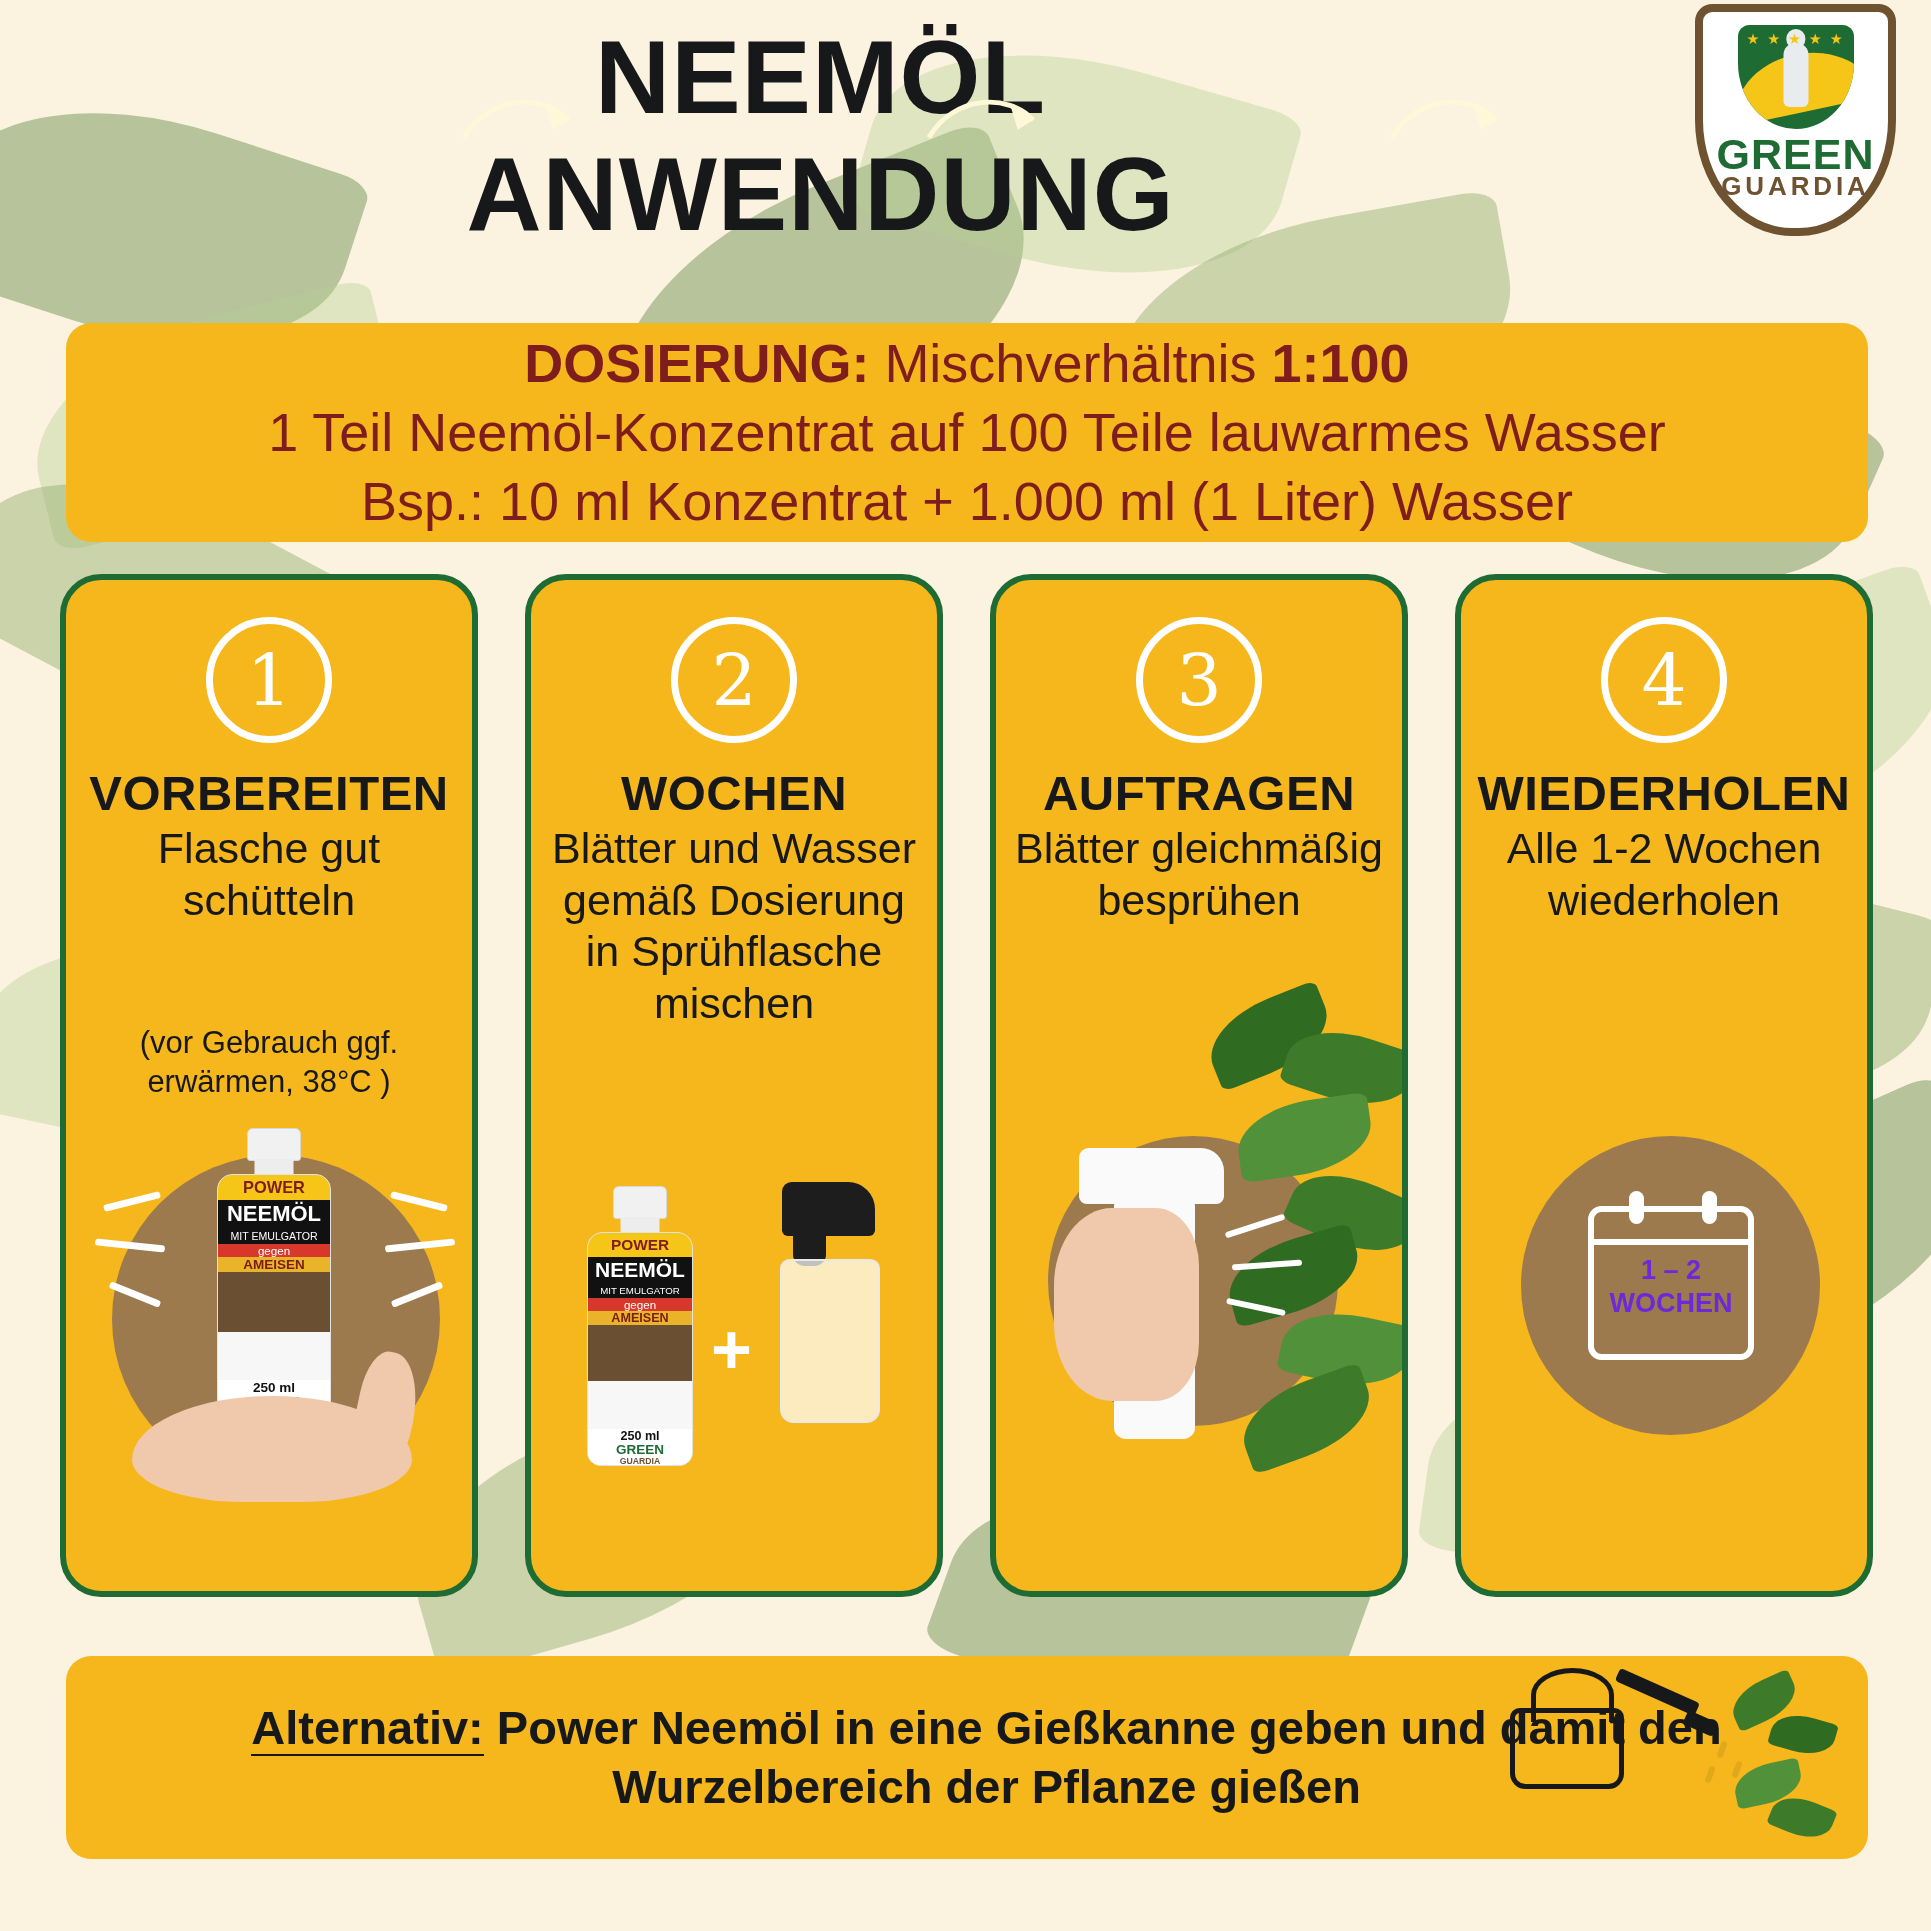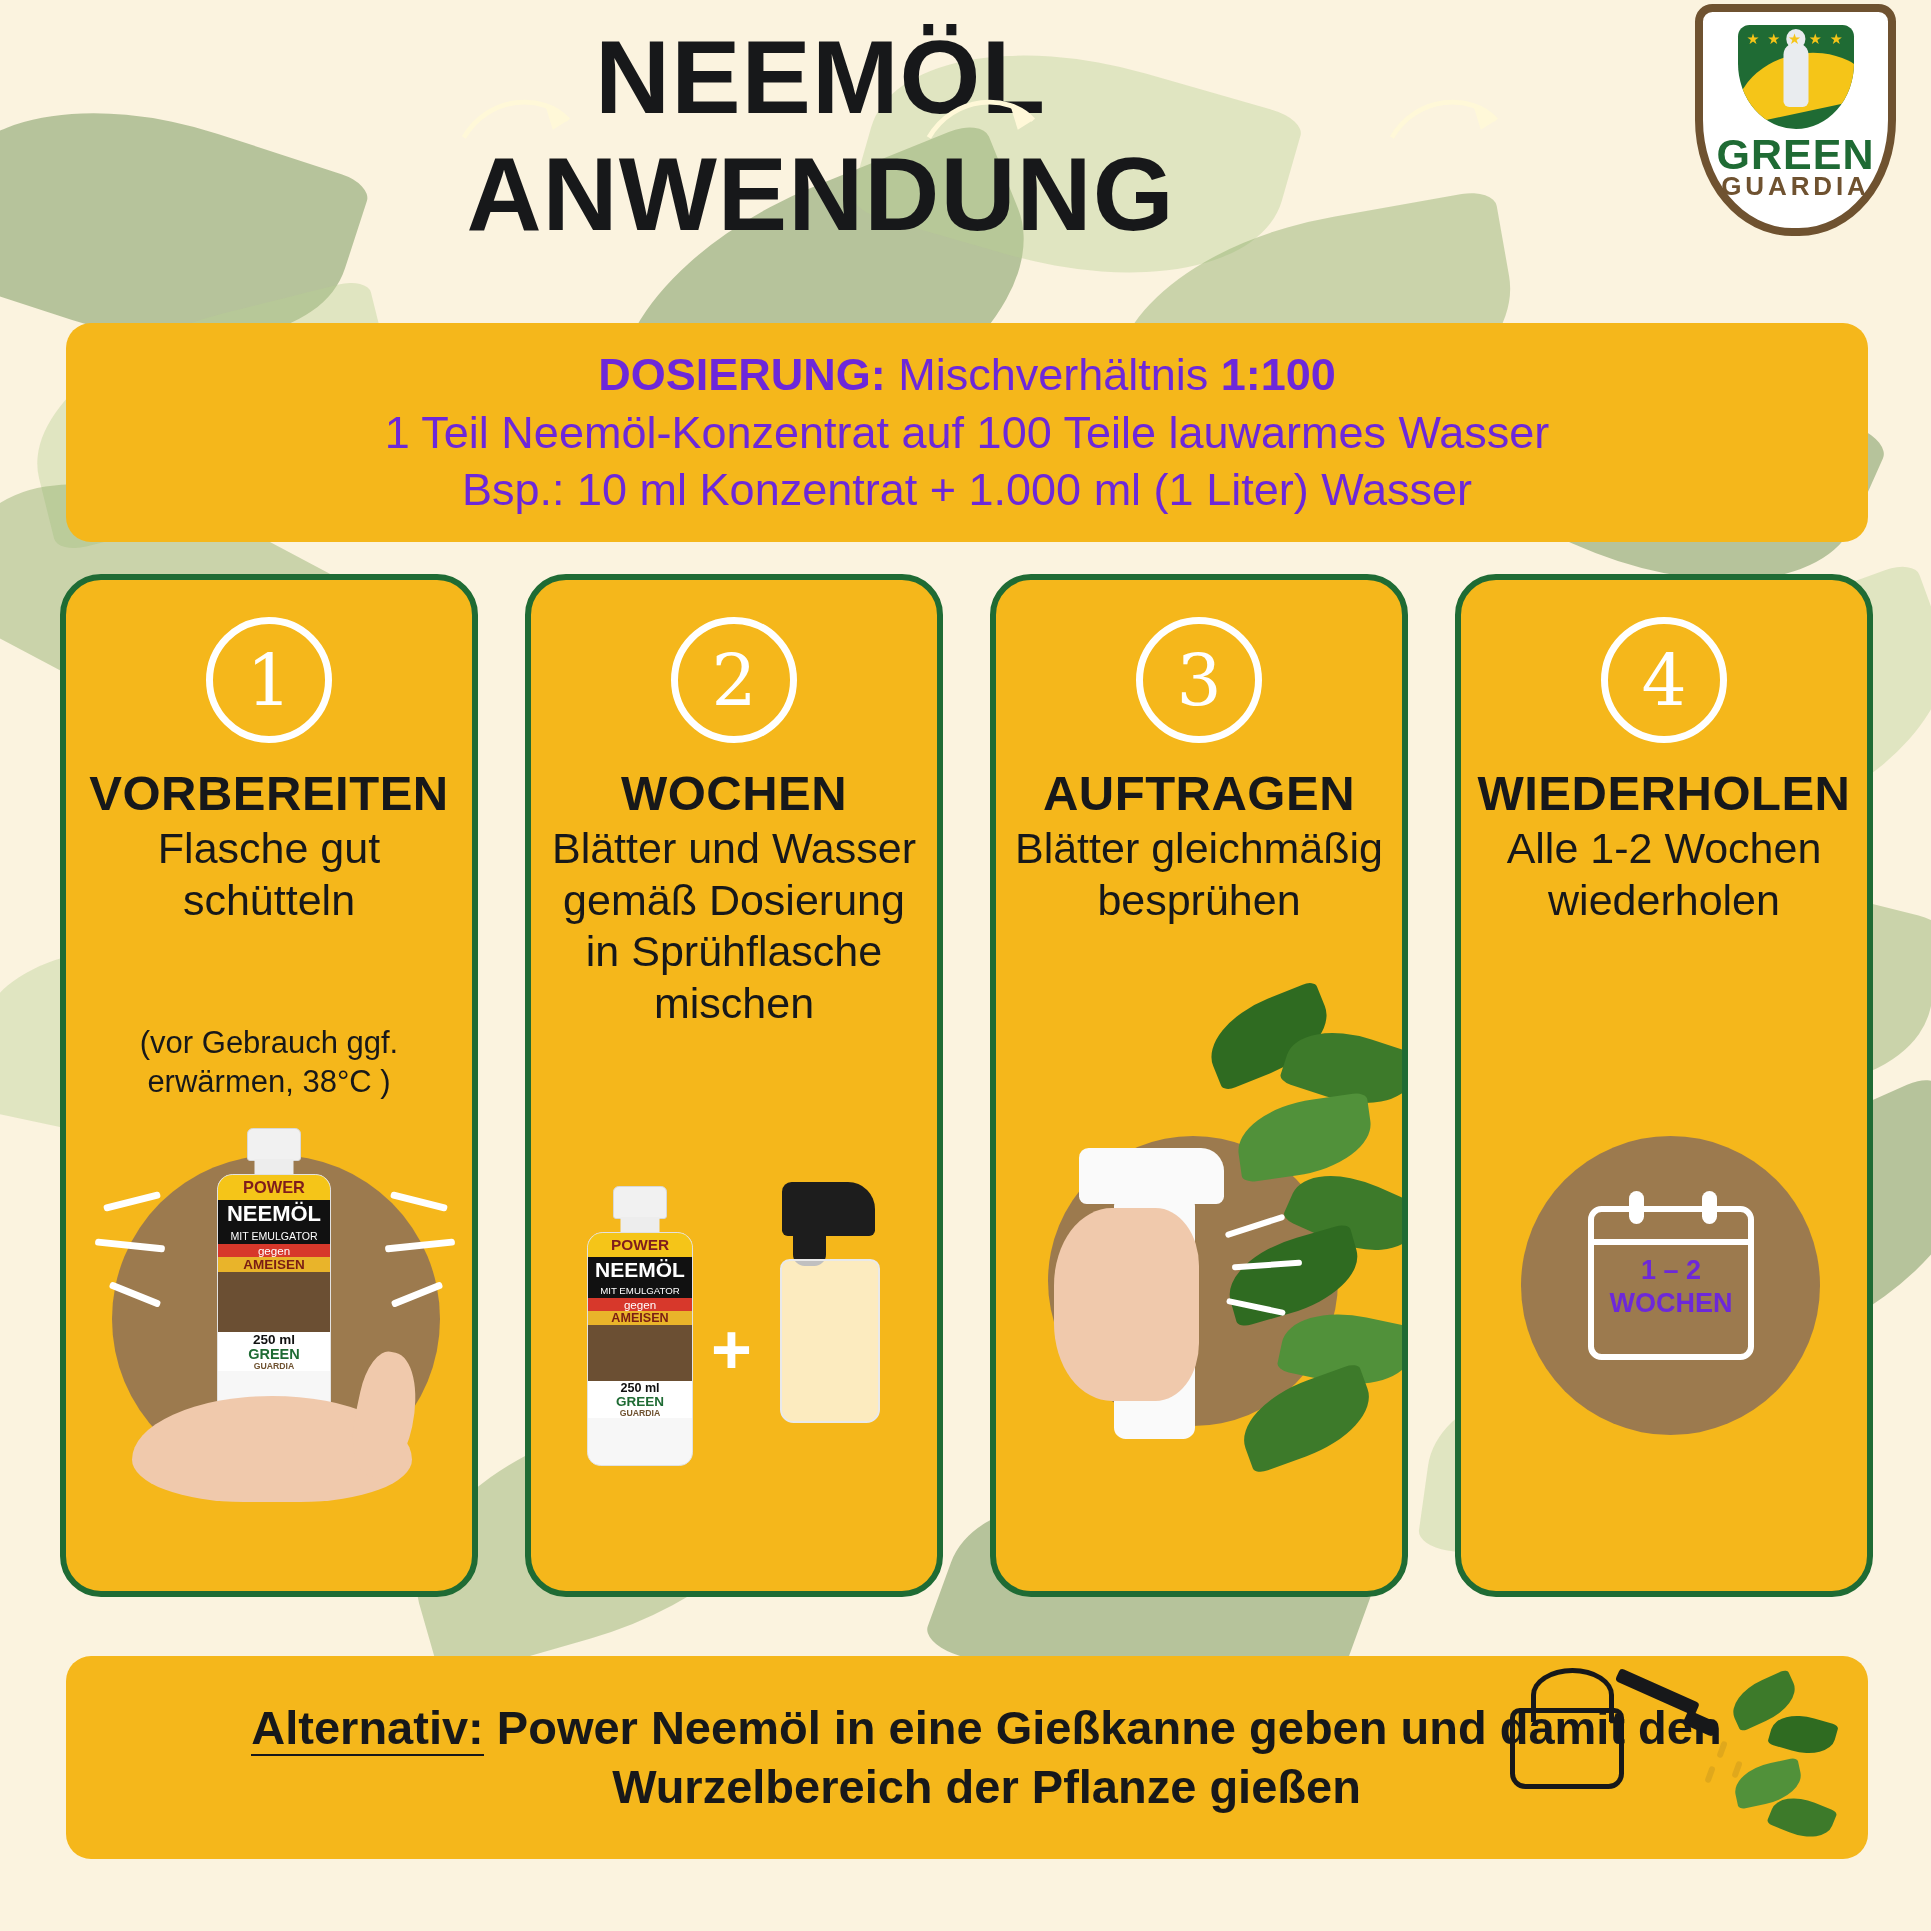--- a/index.html
+++ b/index.html
@@ -100,21 +100,21 @@
     position: absolute;
     top: 323px; left: 66px;
     width: 1802px; height: 219px;
     background: #f5b71b;
     border-radius: 25px;
     display: flex; flex-direction: column;
     align-items: center; justify-content: center;
     text-align: center;
     padding: 5.8px 19.3px;
   }
-  .dosage-line { font-size: 45px; line-height: 1.28; color: #6d28d9; }
+  .dosage-line { font-size: 54px; line-height: 1.28; color: #7f1d1d; }
   .dosage-line b { font-weight: bold; }
 
   
   .cards {
     position: absolute;
     top: 574px; left: 60px;
     width: 1813px; height: 1023px;
     display: flex;
     justify-content: space-between;
   }
@@ -198,21 +198,21 @@
     border-radius: 15.4px 15.4px 13.5px 13.5px;
     border: 1.9px solid #e2e2e2;
     overflow: hidden;
   }
   .label-pw { background:#f5c518; color:#7f1d1d; font-weight:bold; text-align:center; }
   .label-nm { background:#111; color:#fff; font-weight:bold; text-align:center; }
   .label-em { background:#111; color:#fff; text-align:center; }
   .label-gg { background:#d7382b; color:#fff; text-align:center; }
   .label-am { background:#e9b42a; color:#7a1d14; font-weight:bold; text-align:center; }
   .label-photo { background:#6b4f33; }
-  .label-ml { background:#fff; color:#111; text-align:center; font-weight:bold; }
+  .label-ml { background:#fff; color:#111; text-align:center; font-weight:bold;margin-top:48px; }
   .label-gr { background:#fff; color:#1f6b34; text-align:center; font-weight:bold; }
 
   .hand {
     position: absolute;
     background: #f0c9ac;
     border-radius: 50% 50% 40% 40% / 60% 60% 40% 40%;
   }
   .spark {
     position: absolute;
     background: #fff;

